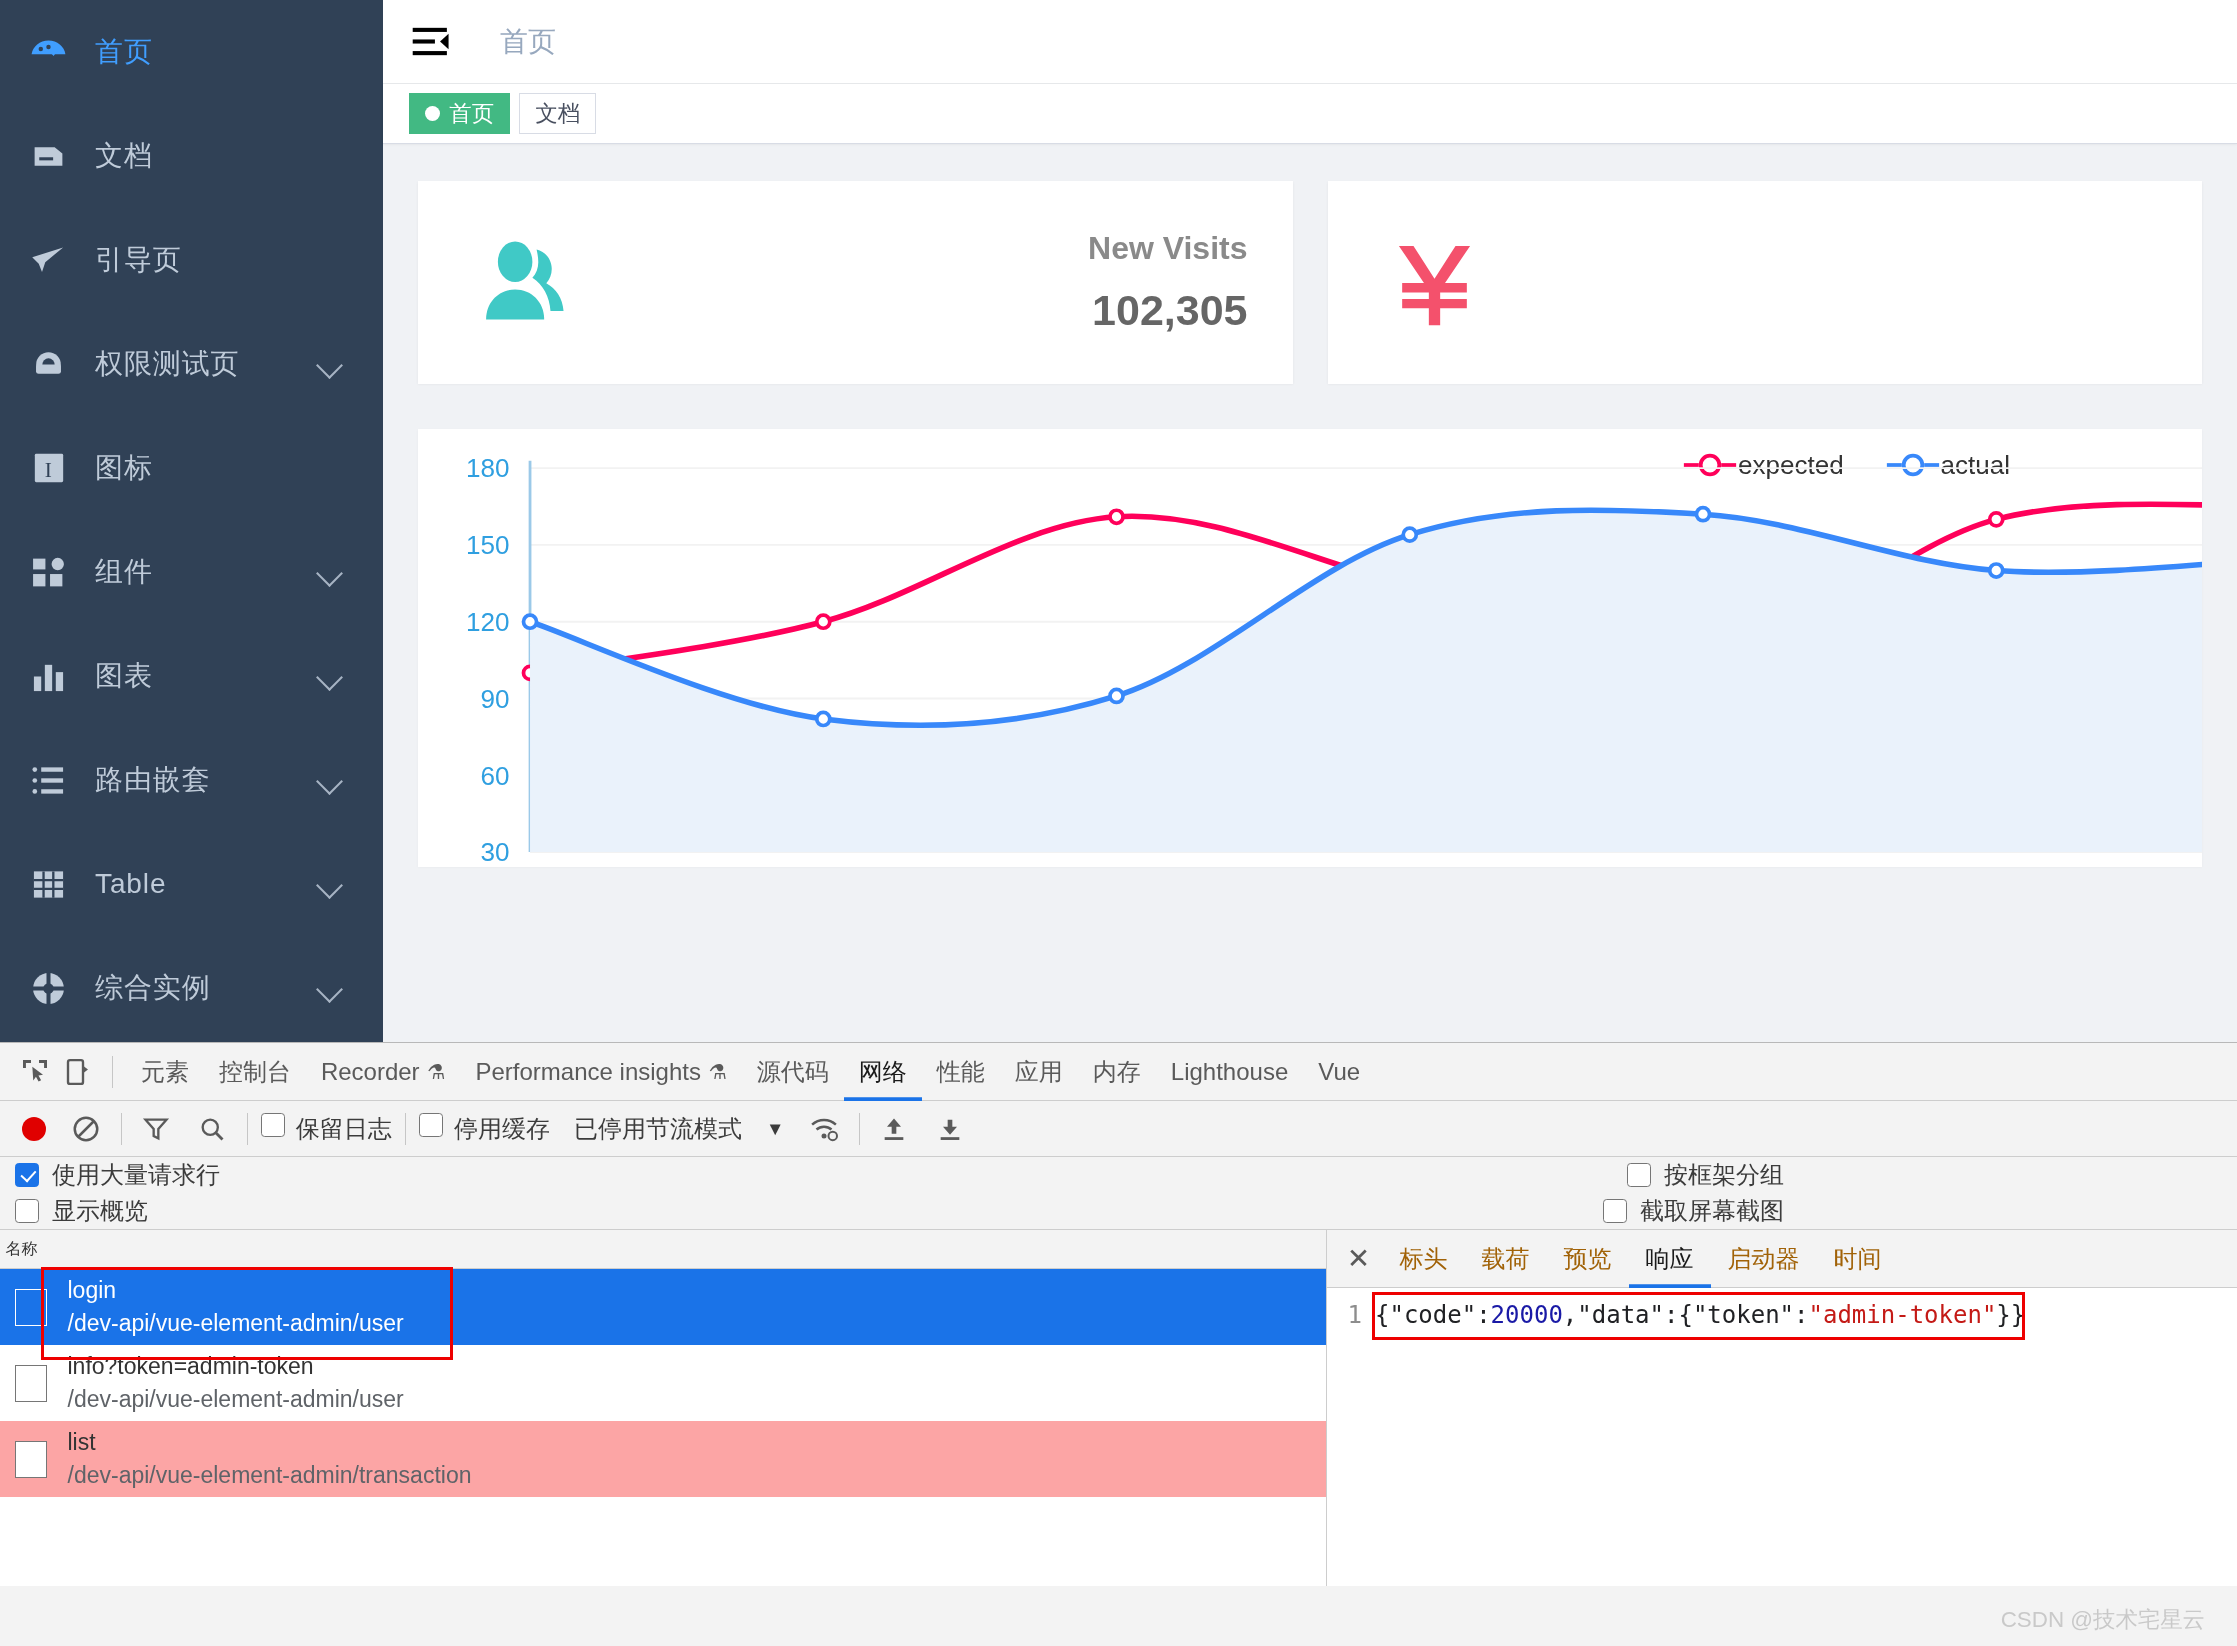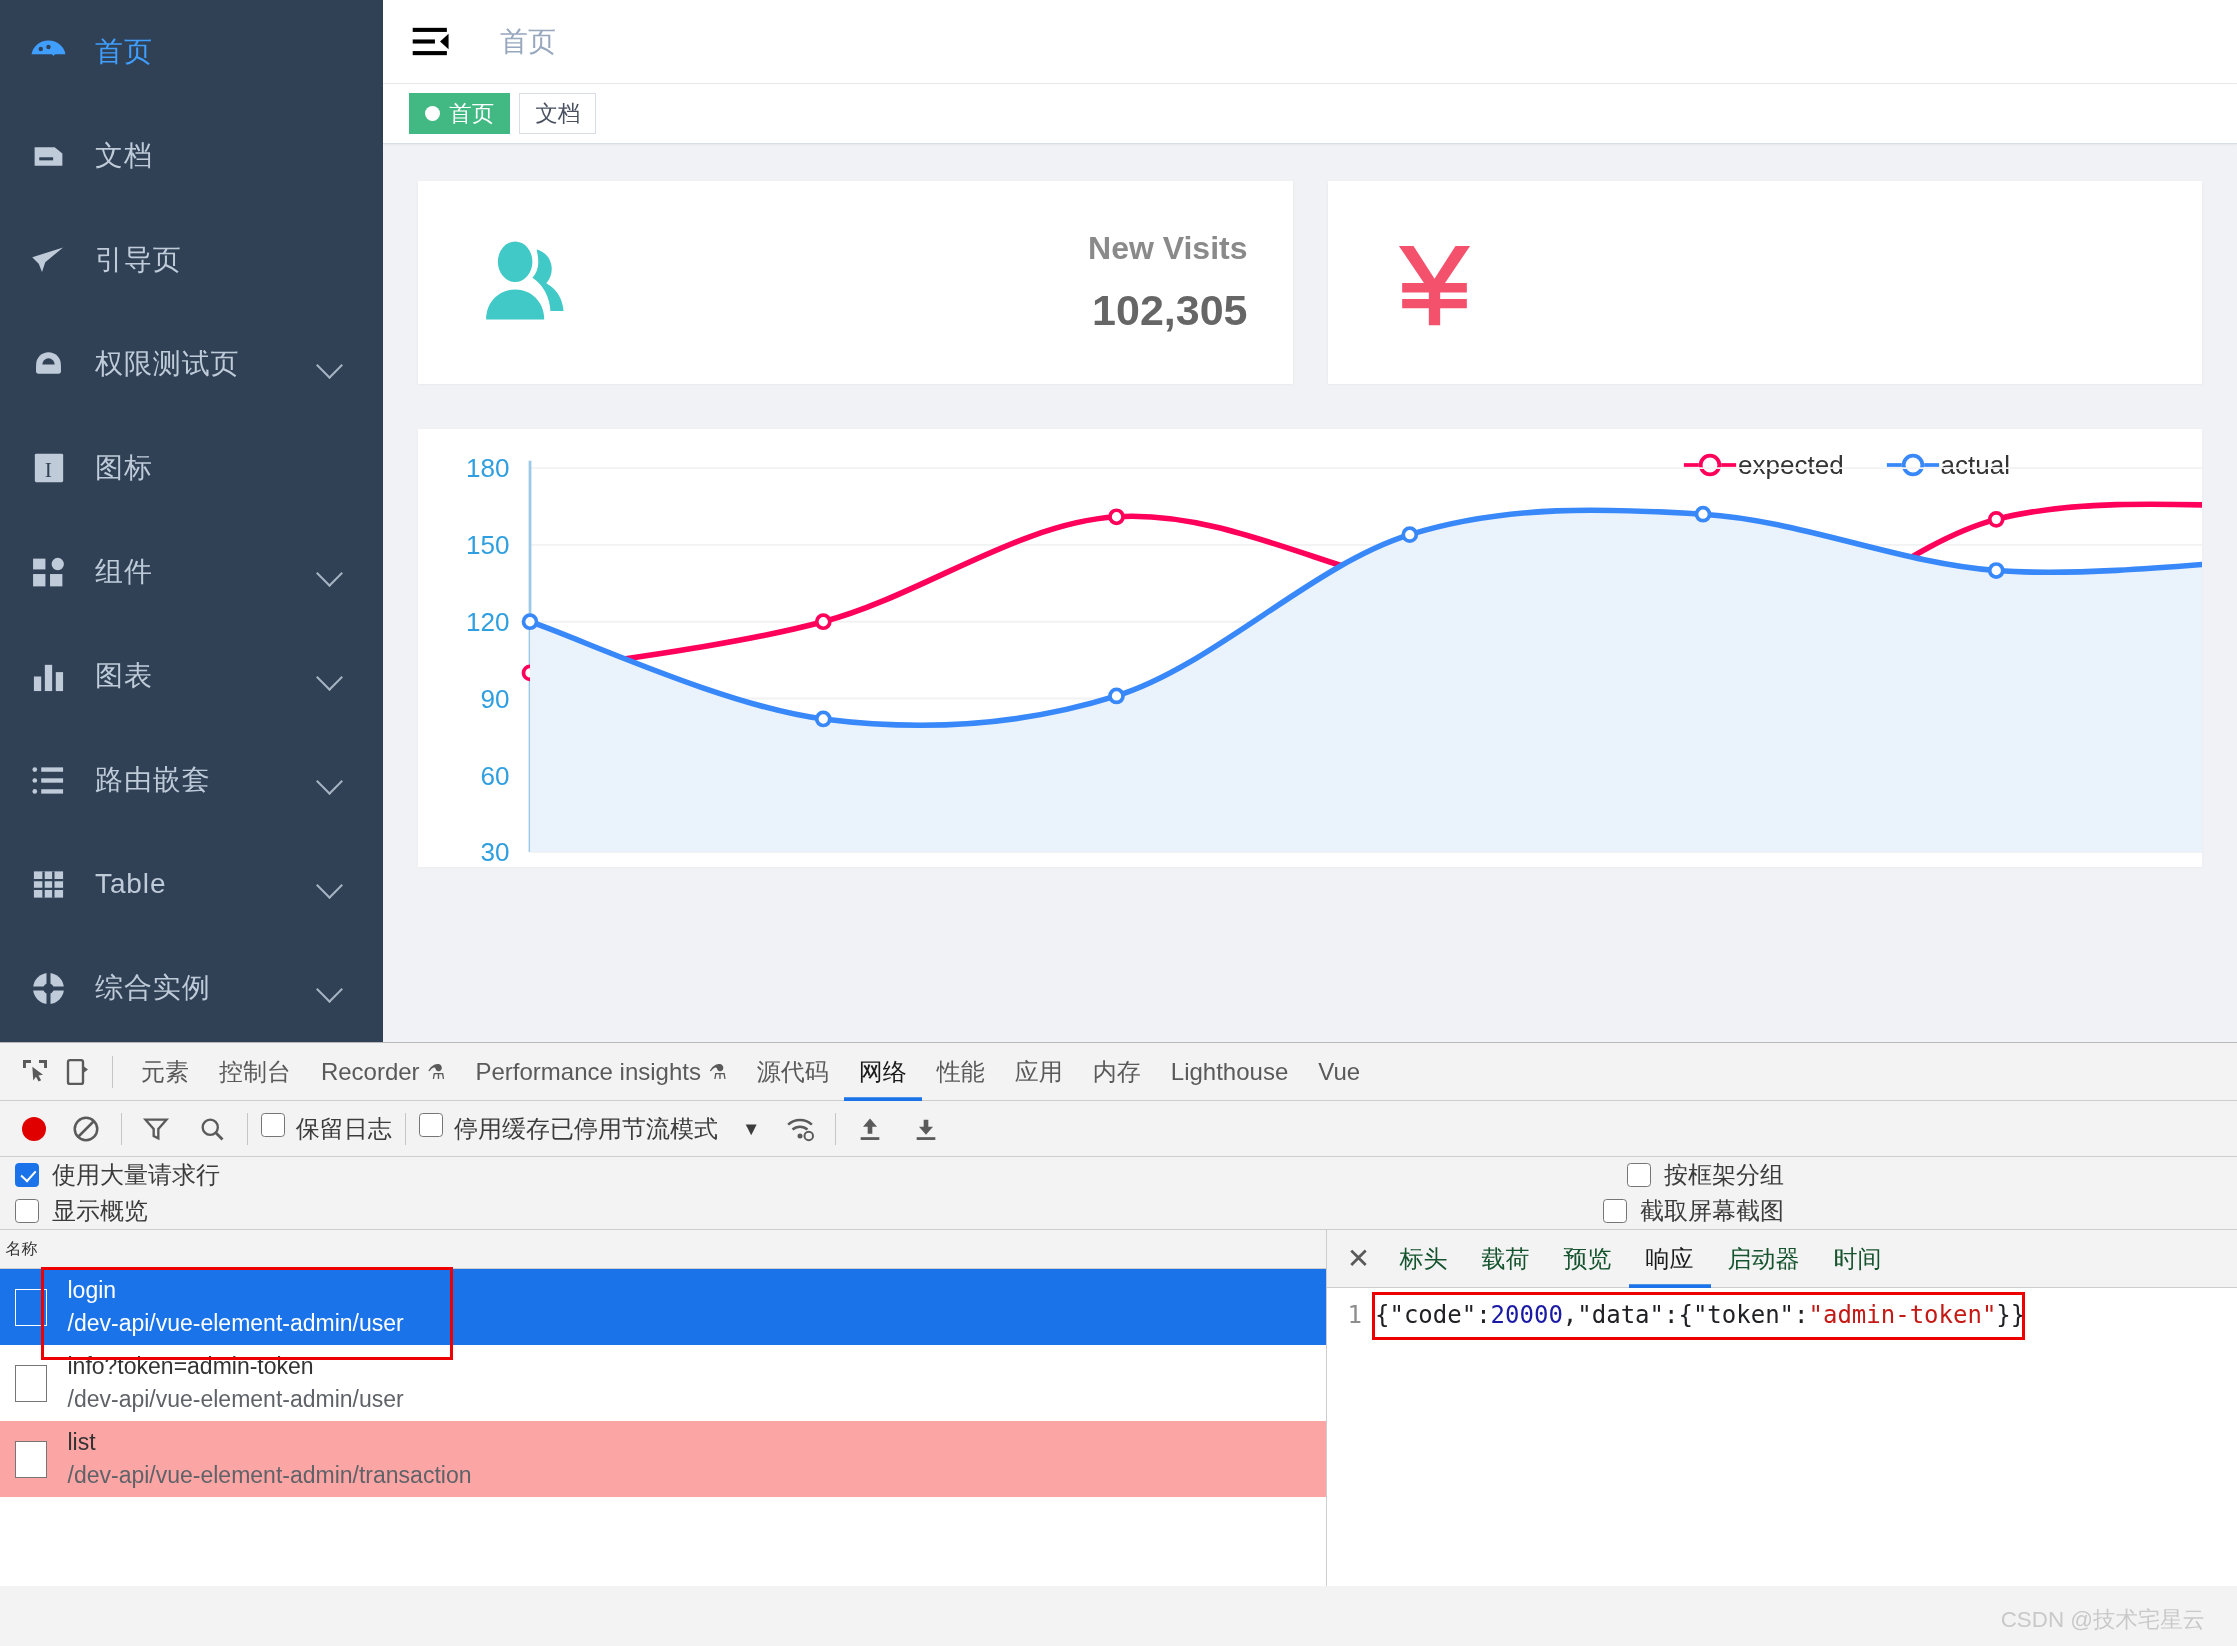--- a/index.html
+++ b/index.html
@@ -193,21 +193,21 @@
   .req-sub { color: #5f6368; }
   .req-row.selected .req-sub { color: #fff; }
 
   #resp-pane { flex: 1 1 auto; background: #fff; position: relative; }
   #resp-tabs {
     height: 58px; background: #f3f3f3; border-bottom: 0.9px solid #cdcdcd;
     display: flex; align-items: center; padding-left: 13px; gap: 5.6px;
   }
   .resp-tab {
     padding: 0 17px; height: 58px; display: inline-flex; align-items: center;
-    font-size: 24px; color: #14532d; cursor: pointer; white-space: nowrap;
+    font-size: 24px; color: #a16207; cursor: pointer; white-space: nowrap;
   }
   .resp-tab.active { color: #1a1a1a; box-shadow: inset 0 -3.7px 0 #1a73e8; }
   #resp-close {
     width: 37px; height: 37px; display: inline-flex; align-items: center;
     justify-content: center; font-size: 28px; color: #5a5a5a; cursor: pointer;
   }
   #code-area {
     position: relative; font-family: "DejaVu Sans Mono", "Liberation Mono", monospace;
     font-size: 24px; padding-top: 13px;
   }
@@ -546,21 +546,21 @@
       <span class="dt-sep"></span>
       <span class="cb-row">
         <span class="cb"></span>
         <span class="tb-label">保留日志</span>
       </span>
       <span class="dt-sep"></span>
       <span class="cb-row">
         <span class="cb"></span>
         <span class="tb-label">停用缓存</span>
       </span>
-      <span class="tb-label" style="">已停用节流模式</span>
+      <span class="tb-label" style="margin-left:24px">已停用节流模式</span>
       <span class="tb-label" style="margin-left:24px;font-size:18.6px">▼</span>
       <span class="dt-iconbtn" style="margin-left:18.6px">
         <svg width="30" height="30" viewBox="0 0 24 24">
             <path d="M2.5 8.5a14 14 0 0 1 19 0" fill="none" stroke="#5a5a5a" stroke-width="2"></path>
             <path d="M6 12.4a9 9 0 0 1 12 0" fill="none" stroke="#5a5a5a" stroke-width="2"></path>
             <circle cx="12" cy="17.5" r="2" fill="#5a5a5a"></circle>
             <circle cx="19" cy="17.5" r="3.4" fill="none" stroke="#5a5a5a" stroke-width="1.6"></circle>
           </svg>
       </span>
       <span class="dt-sep"></span>

